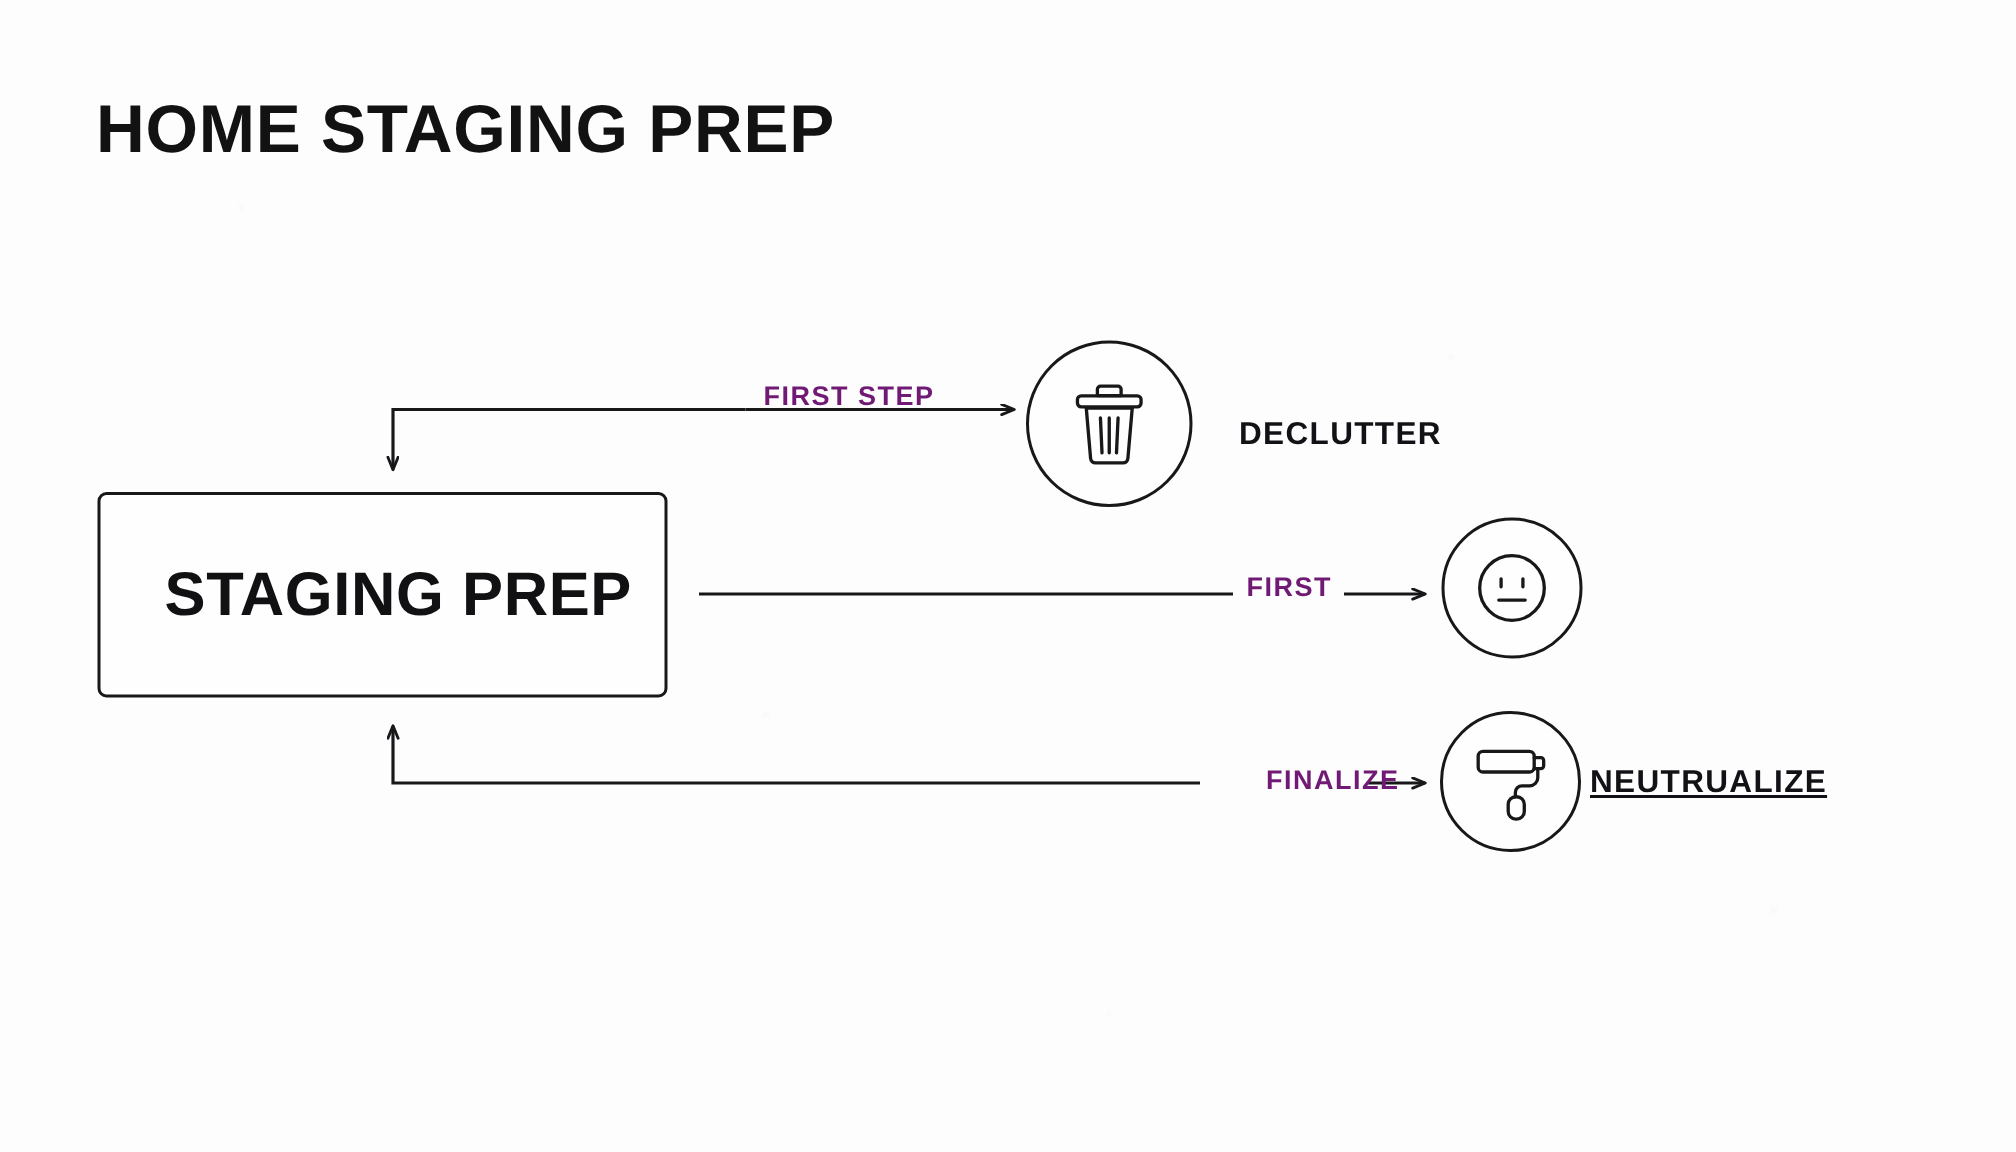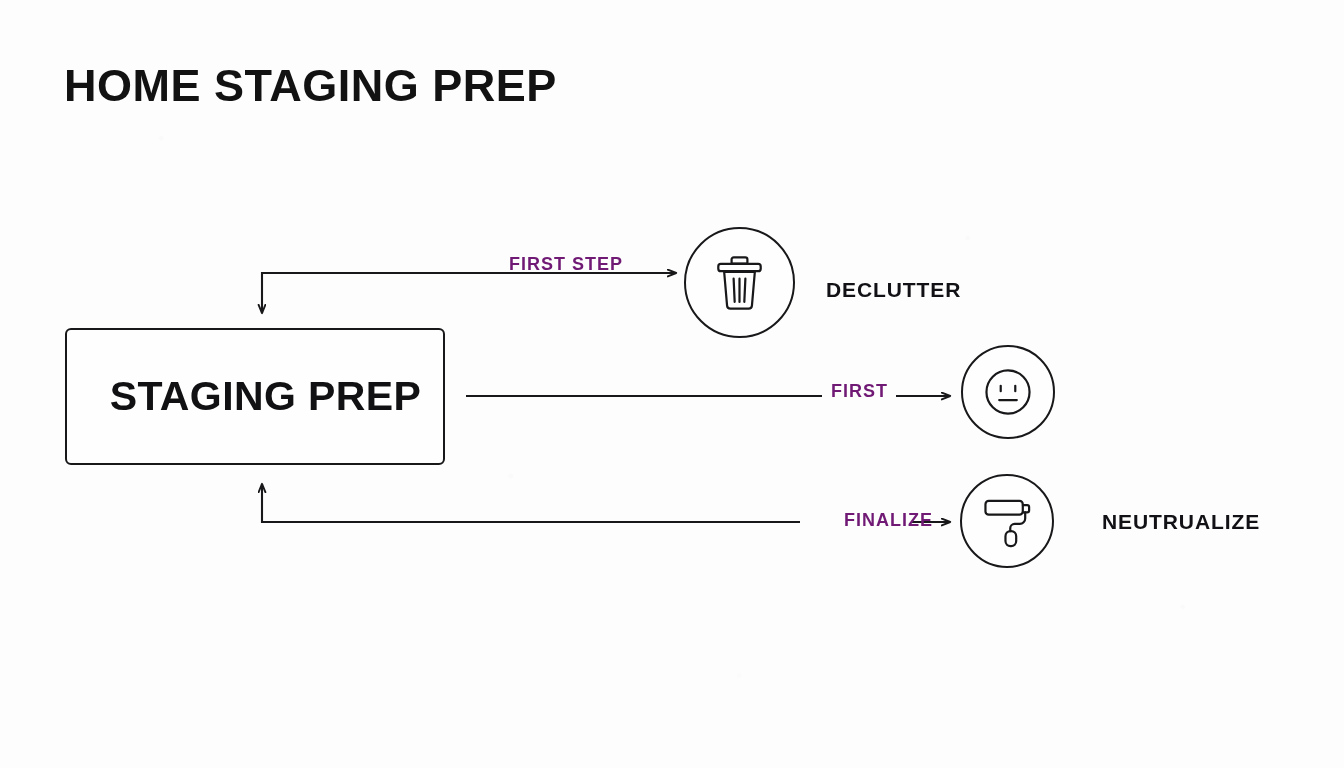--- a/index.html
+++ b/index.html
@@ -114,21 +114,21 @@
     position: absolute;
     font-size: 21px;
     font-weight: 700;
     letter-spacing: 0.9px;
     color: #121216;
     white-space: nowrap;
     z-index: 4;
   }
   .node-label.t1 { left: 826px; top: 262px; margin-top: 16px; }
   .node-label.t2 { left: 1090px; top: 381px; }
-  .node-label.t3 { left: 1102px; top: 510px; }
+  .node-label.t3 { left: 1060px; top: 510px; text-decoration: underline; }
 </style>
 </head>
 <body>
 
 <div class="canvas">
 
   <div class="page-title">HOME STAGING PREP</div>
 
   <svg class="wires" viewBox="0 0 1344 768" xmlns="http://www.w3.org/2000/svg">
     <defs>

